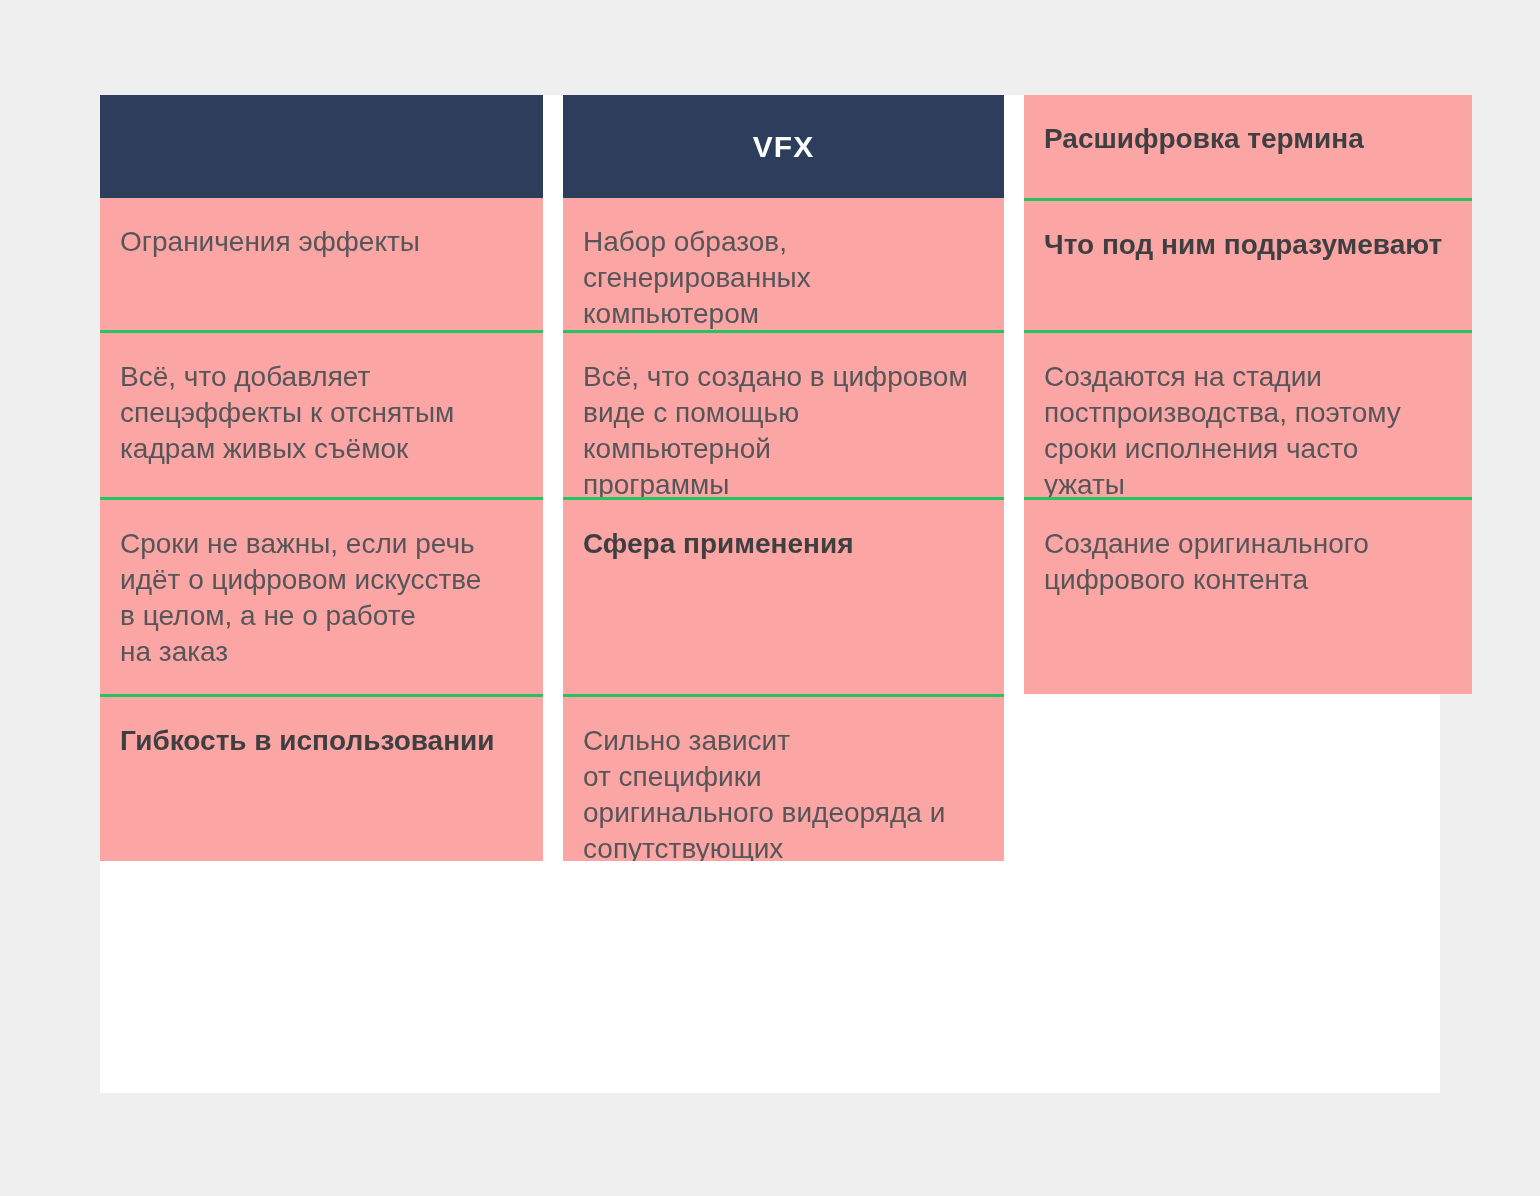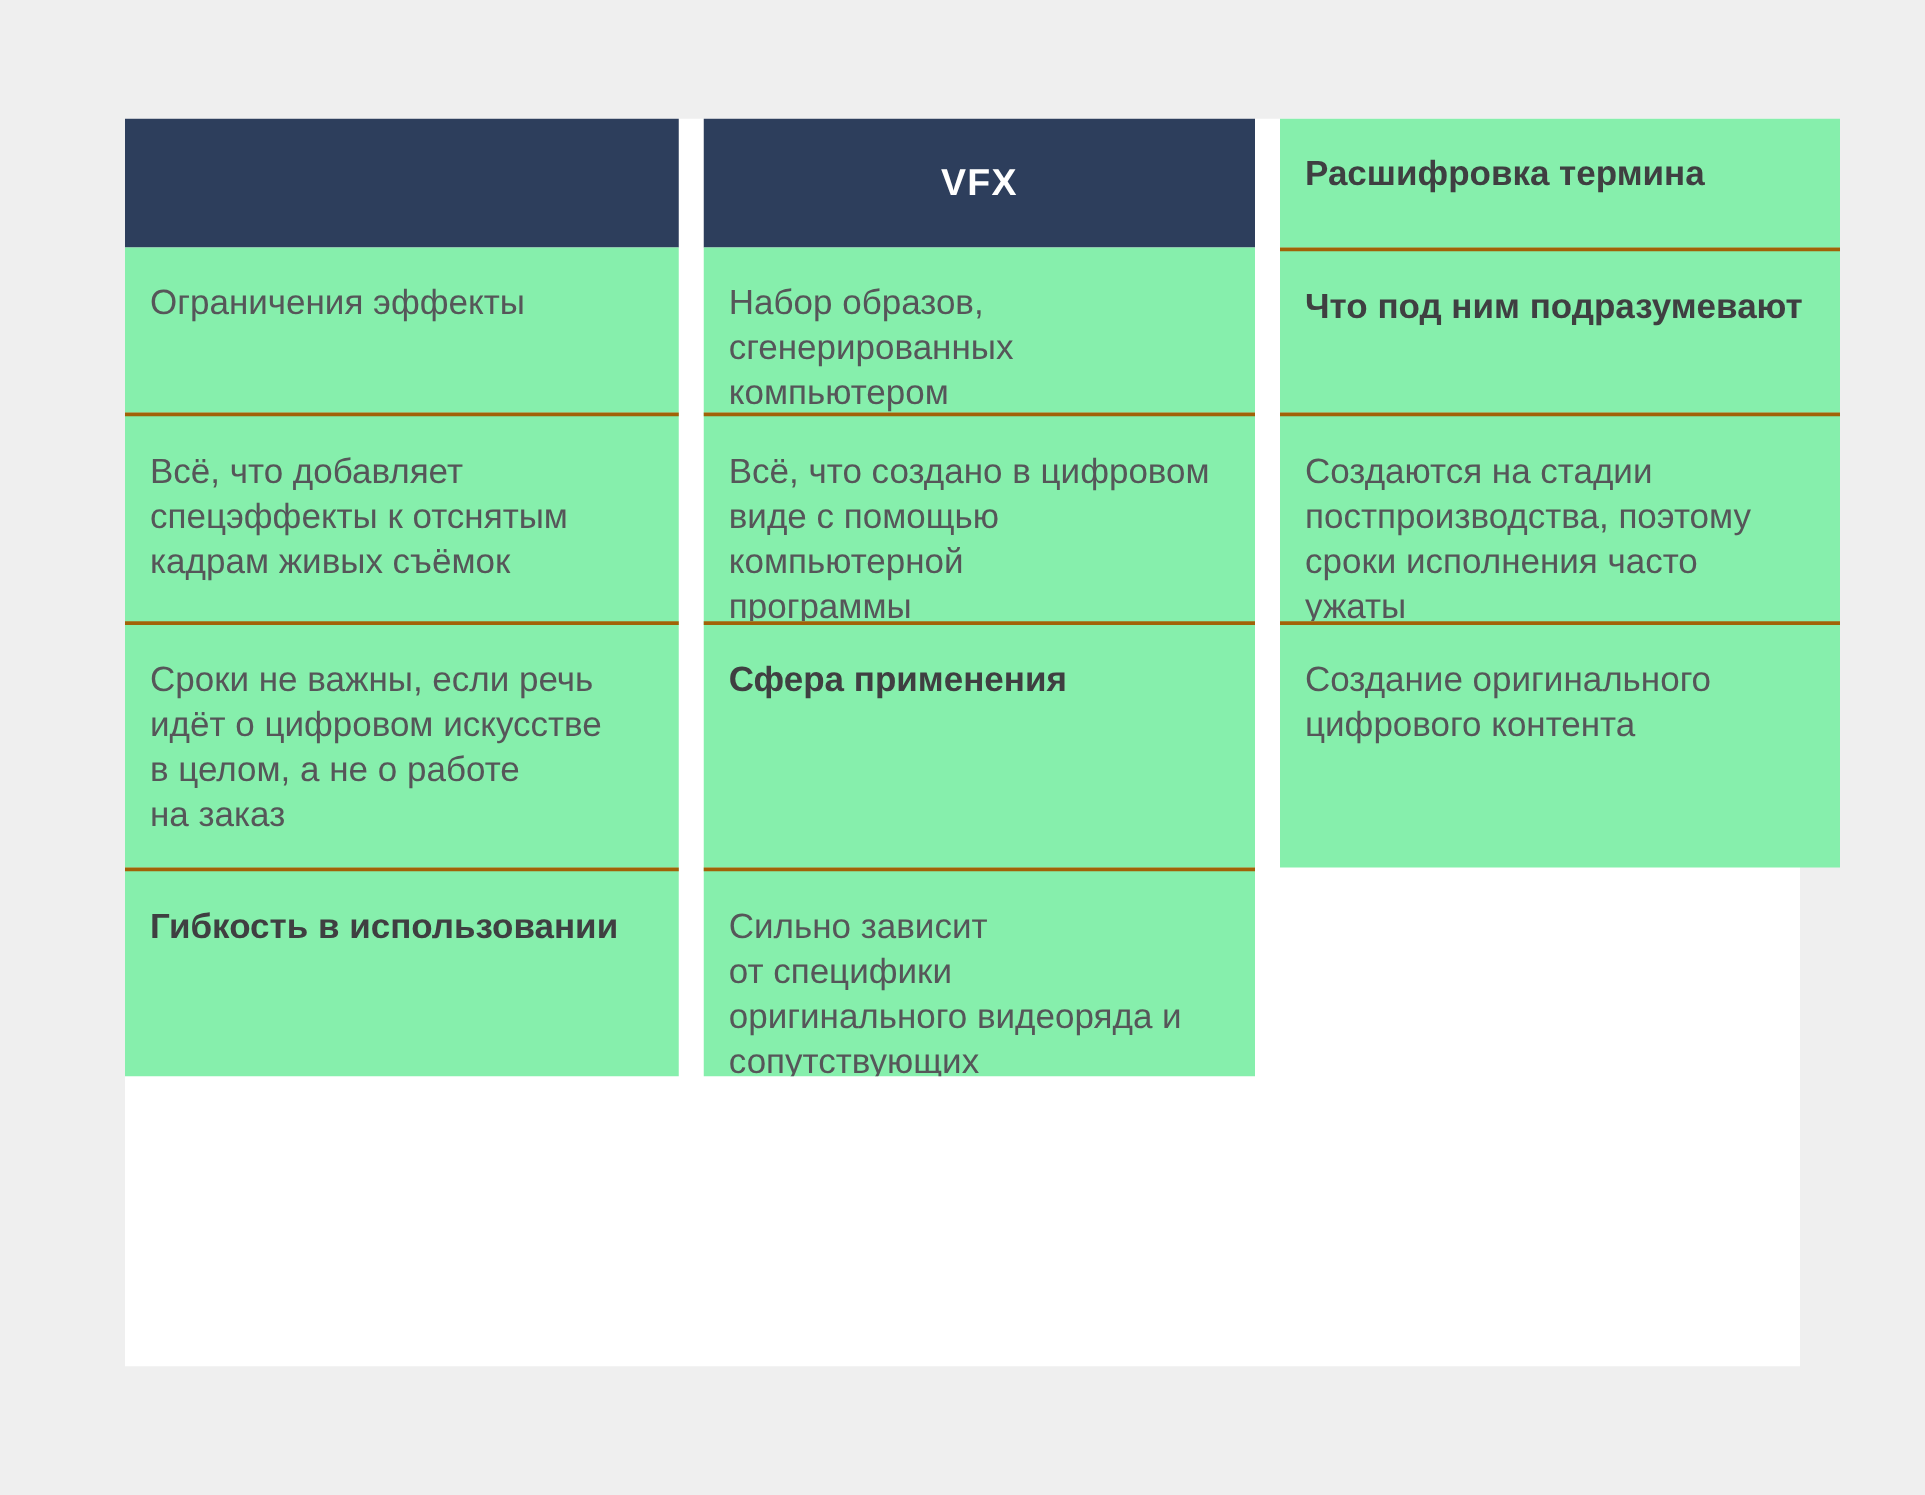--- a/index.html
+++ b/index.html
@@ -25,30 +25,30 @@
     background: #2d3e5c;
     color: #ffffff;
     display: flex;
     align-items: center;
     justify-content: center;
     font-weight: bold;
     font-size: 30px;
     letter-spacing: 1px;
   }
   .cell {
-    background: #86efac;
+    background: #fca5a5;
     box-sizing: border-box;
     padding: 26px 20px 12px 20px;
     font-size: 28px;
     line-height: 36px;
     white-space: pre-line;
     overflow: hidden;
   }
   .cell.bt {
-    border-top: 3px solid #a16207;
+    border-top: 3px solid #22c55e;
   }
   .label-cell {
     font-weight: bold;
     color: #3f3f41;
   }
   .value-cell {
     color: #565659;
   }
 </style>
 </head>

